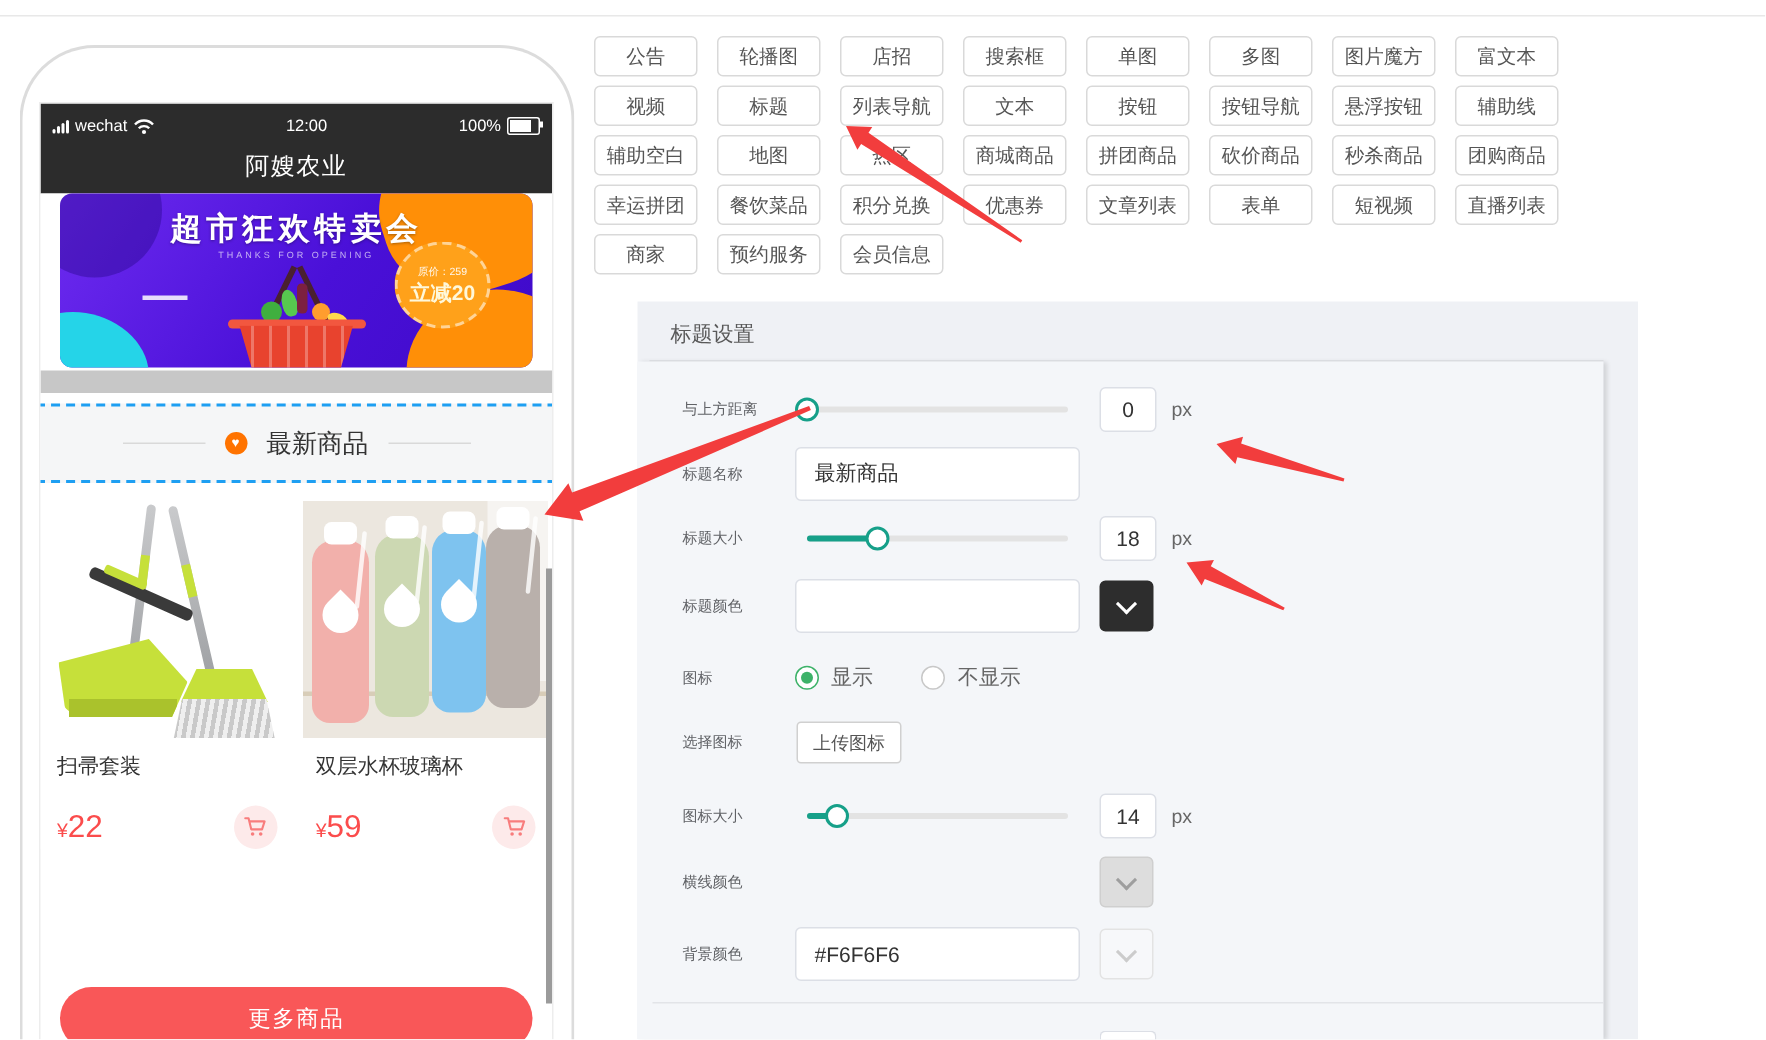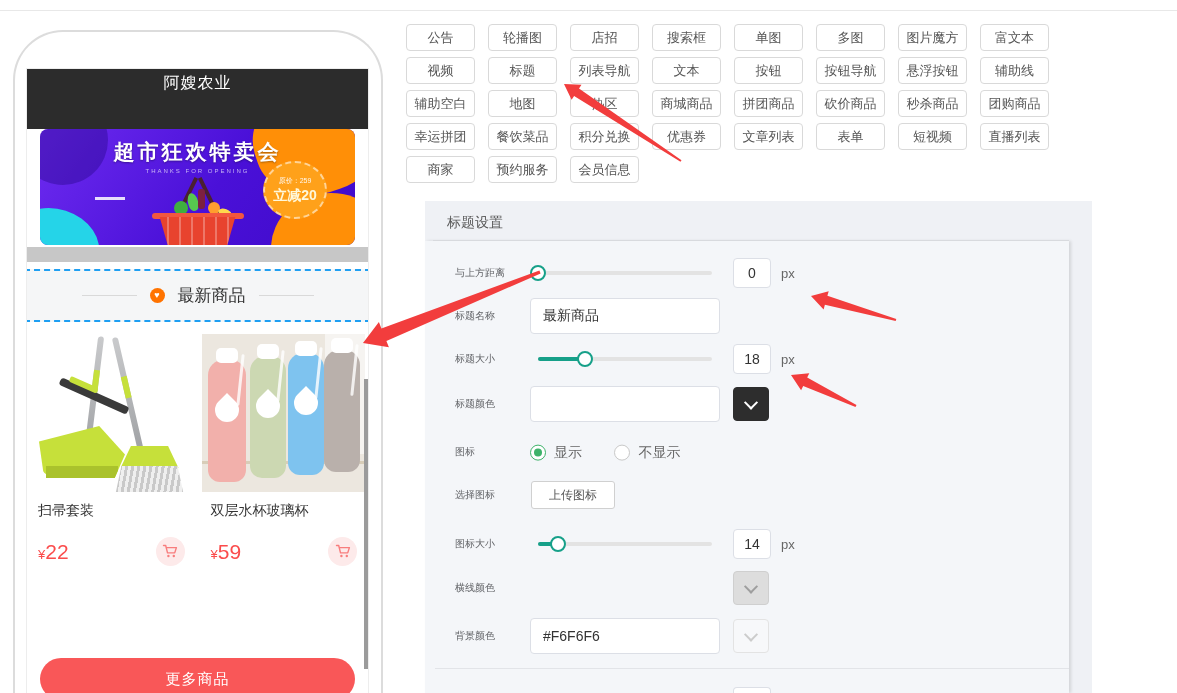--- a/index.html
+++ b/index.html
@@ -109,21 +109,21 @@
   .prow{display:flex;justify-content:space-between;align-items:center;padding:17px 8px 0 9px;}
   .price{color:#fb4c4c;}
   .yen{font-size:13px;}
   .num{font-size:21px;}
   .cartbtn{width:29px;height:29px;border-radius:50%;background:#fdeaea;display:flex;align-items:center;justify-content:center;}
   .more{position:absolute;top:589px;left:13px;right:13px;height:42px;border-radius:21px;background:#f95758;
         color:#fff;font-size:15px;display:flex;align-items:center;justify-content:center;letter-spacing:1px;}
   .thumb{position:absolute;right:0;top:310px;width:4px;height:290px;background:#9b9b9b;}
 
   
-  .palette{position:absolute;left:406px;top:24px;width:660px;display:flex;flex-wrap:wrap;
+  .palette{position:absolute;left:396px;top:24px;width:660px;display:flex;flex-wrap:wrap;
            column-gap:13px;row-gap:6px;}
   .pal-btn{width:69px;height:27px;box-sizing:border-box;background:#fff;border:1px solid #d9d9d9;border-radius:4px;
            font-size:13px;color:#555;display:flex;align-items:center;justify-content:center;
            font-family:"Liberation Sans",sans-serif;}
 
   
   .panel{position:absolute;left:425px;top:201px;width:667px;height:492px;background:#eff1f5;}
   .ptitle{padding:13px 0 0 22px;font-size:14px;color:#595959;}
   .pdiv{position:absolute;top:39px;left:8px;width:636px;height:1px;background:#e2e4e8;}
   .pinner{position:absolute;top:40px;left:0;width:644px;bottom:0;background:#f4f6f9;
@@ -148,21 +148,21 @@
   .cbtn.light{background:#f7f8fa;border:1px solid #e3e3e3;}
   .chev{display:inline-block;width:8px;height:8px;border-right:2px solid #fff;border-bottom:2px solid #fff;
         transform:rotate(45deg) translate(-1px,-1px);}
   .cbtn.gray .chev{border-color:#9e9e9e;}
   .cbtn.light .chev{border-color:#ccc;}
   .radio{display:inline-block;width:16px;height:16px;box-sizing:border-box;border-radius:50%;
          border:1px solid #c8c8c8;background:#fff;vertical-align:middle;}
   .radio.sel{border-color:#3db269;}
   .radio.sel::after{content:'';display:block;width:8px;height:8px;border-radius:50%;background:#3db269;margin:3px;}
   .rlbl{font-size:14px;color:#666;vertical-align:middle;margin-left:8px;}
-  .upload{position:absolute;left:106px;top:4px;width:84px;height:28px;box-sizing:border-box;background:#fff;
+  .upload{position:absolute;left:106px;top:4px;width:70px;height:28px;box-sizing:border-box;background:#fff;
           border:1px solid #d0d0d0;border-radius:3px;font-size:12px;color:#555;
           display:flex;align-items:center;justify-content:center;font-family:Liberation Sans, sans-serif;}
   .pdiv2{position:absolute;top:467px;left:10px;width:634px;height:1px;background:#e2e4e8;}
   .partialbox{position:absolute;top:486px;left:308px;width:38px;height:8px;box-sizing:border-box;background:#fff;
               border:1px solid #dcdfe6;border-bottom:none;border-radius:4px 4px 0 0;}
 
   .arrows{position:absolute;left:0;top:0;width:1177px;height:693px;pointer-events:none;z-index:60;}
 </style>
 </head>
 <body>
@@ -170,20 +170,40 @@
 <div class="page">
   <div class="topline"></div>
 
   <div class="phone">
     <div class="cam"></div>
     <div class="spk"></div>
   </div>
 
   <div class="screen" style="position:absolute;left:26px;top:68px;">
     <div class="sbar">
+      <div class="srow">
+        <span class="sig">
+          <i style="height:3px"></i>
+            <i style="height:5px"></i>
+            <i style="height:7px"></i>
+            <i style="height:9px"></i>
+        </span>
+        <span>wechat</span>
+        <svg class="wifi" width="14" height="11" viewBox="0 0 14 11">
+          <path d="M1 4 A 8 8 0 0 1 13 4" fill="none" stroke="#fff" stroke-width="1.6"></path>
+          <path d="M3.5 6.5 A 5 5 0 0 1 10.5 6.5" fill="none" stroke="#fff" stroke-width="1.6"></path>
+          <circle cx="7" cy="9" r="1.4" fill="#fff"></circle>
+        </svg>
+        <span class="mid">12:00</span>
+        <span class="battxt">100%</span>
+        <span class="batt">
+            <i></i>
+            <u></u>
+          </span>
+      </div>
       <div class="apptitle">阿嫂农业</div>
     </div>
 
 
     <div class="bannersec">
       <div class="banner">
         <div class="blob b-pl"></div>
         <div class="blob b-tr"></div>
         <div class="blob b-br"></div>
         <div class="blob b-bl"></div>

